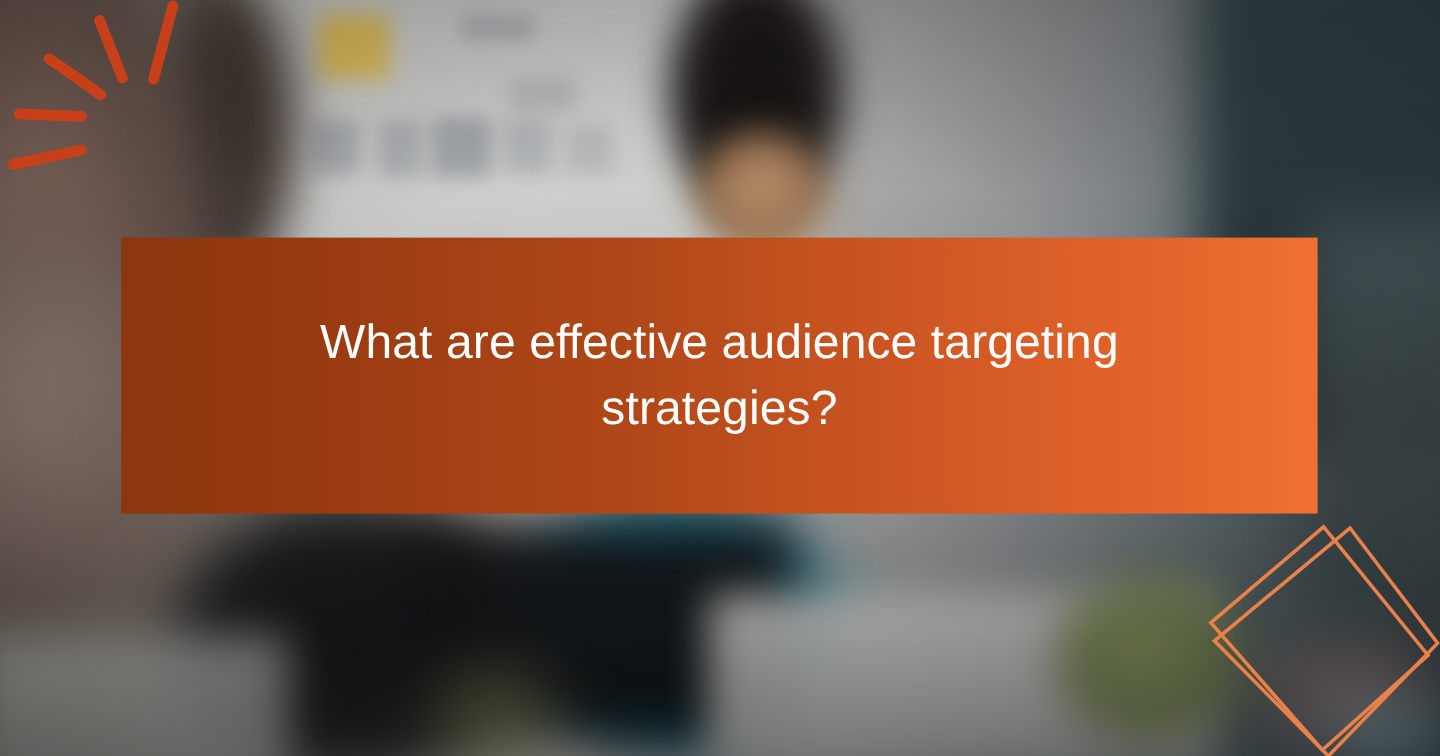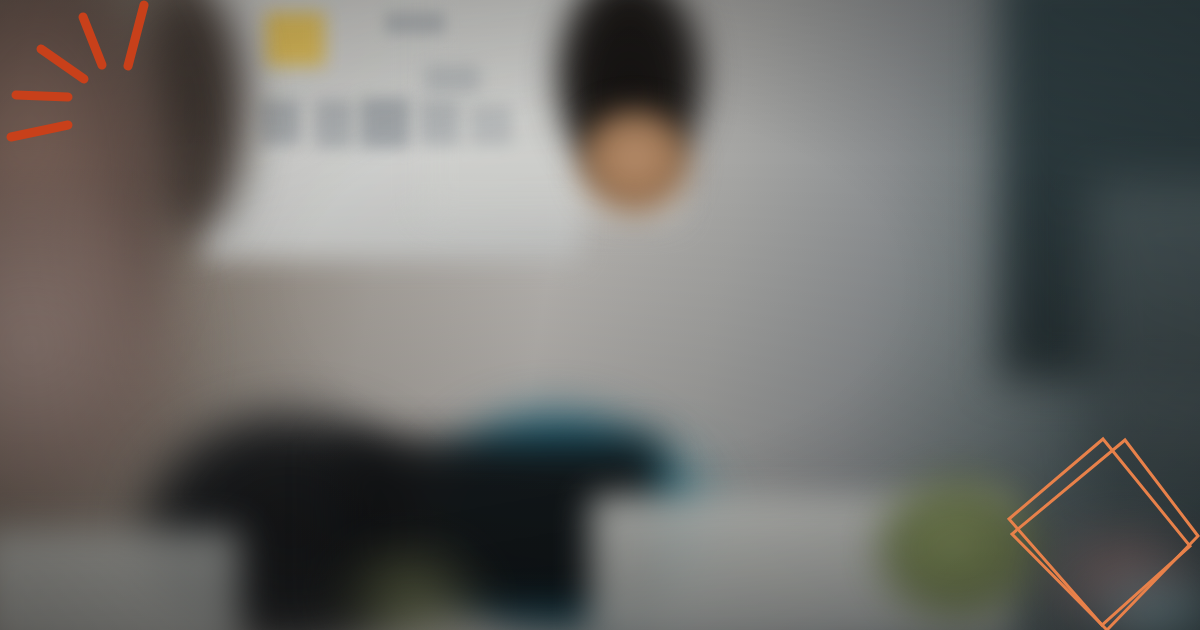--- a/index.html
+++ b/index.html
@@ -291,20 +291,23 @@
   <svg id="starburst" viewBox="0 0 150 150">
     <g stroke="#c8401a" stroke-width="9" stroke-linecap="round" fill="none">
       <line x1="144" y1="5" x2="128" y2="66"></line>
       <line x1="83" y1="17" x2="102" y2="65"></line>
       <line x1="41" y1="49" x2="84" y2="79"></line>
       <line x1="16" y1="95" x2="68" y2="97"></line>
       <line x1="11" y1="137" x2="68" y2="125"></line>
     </g>
   </svg>
 
+  <div id="banner">
+    <h1 id="banner-title">What are effective audience targeting strategies?</h1>
+  </div>
 
   <svg id="diamonds" viewBox="0 0 215 212">
     <g stroke="#e8814a" stroke-width="3" fill="none" stroke-linejoin="miter">
       <polygon points="118,21 205,128 117,207 24,101"></polygon>
       <polygon points="140,22 213,118 122,212 27,116"></polygon>
     </g>
   </svg>
 
 </div>
 

